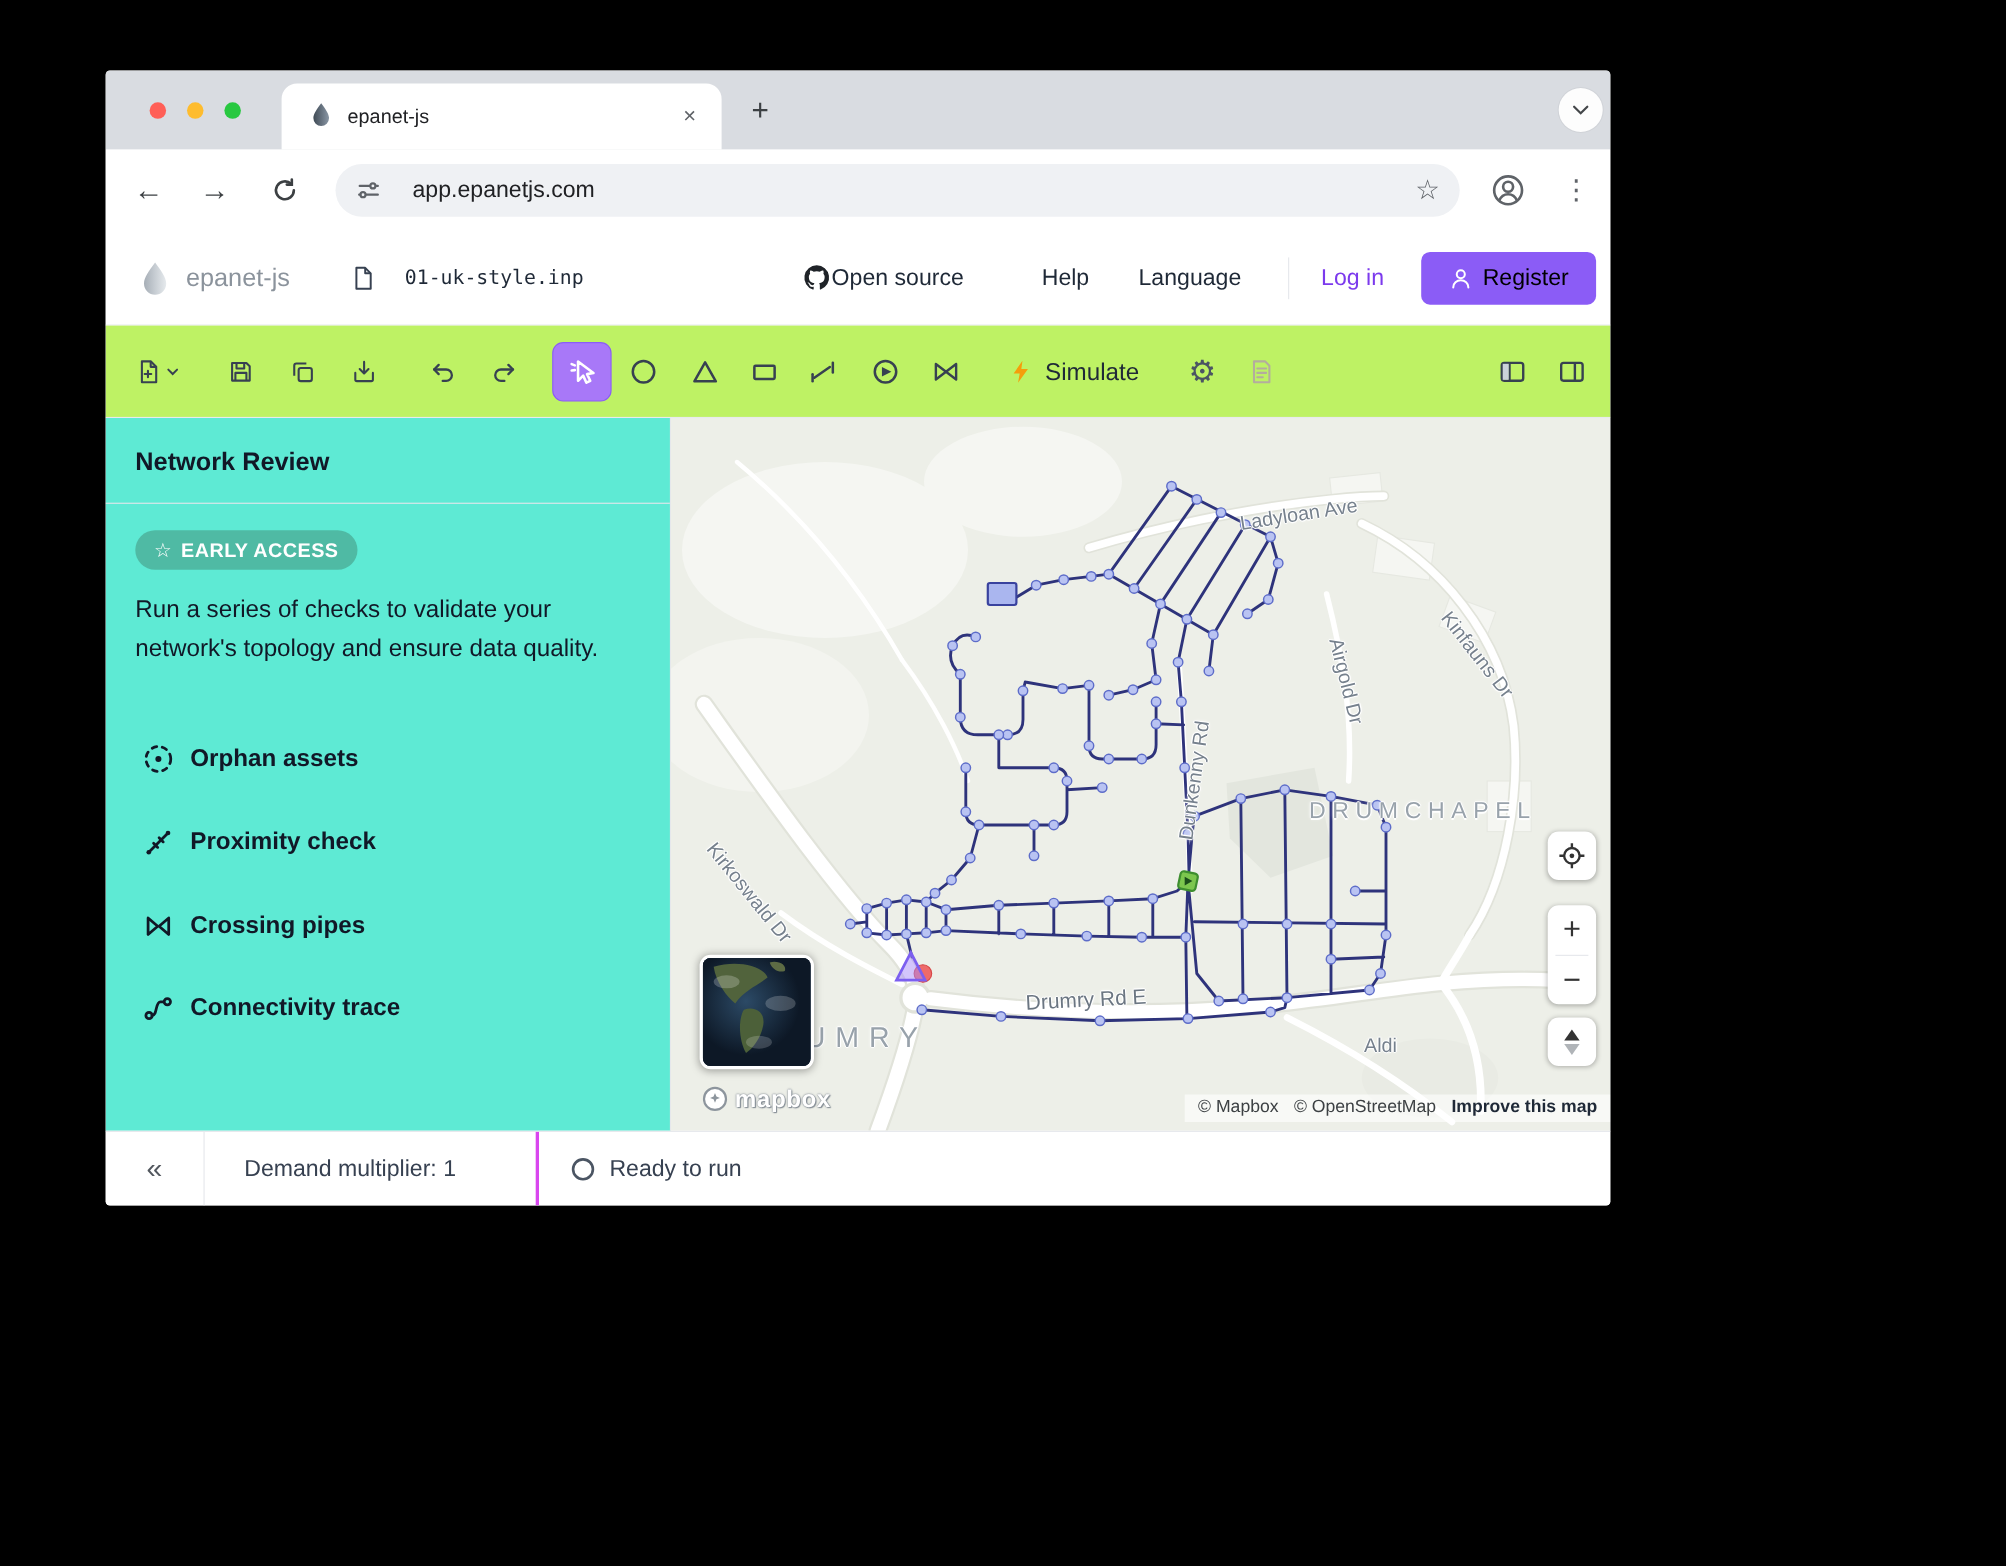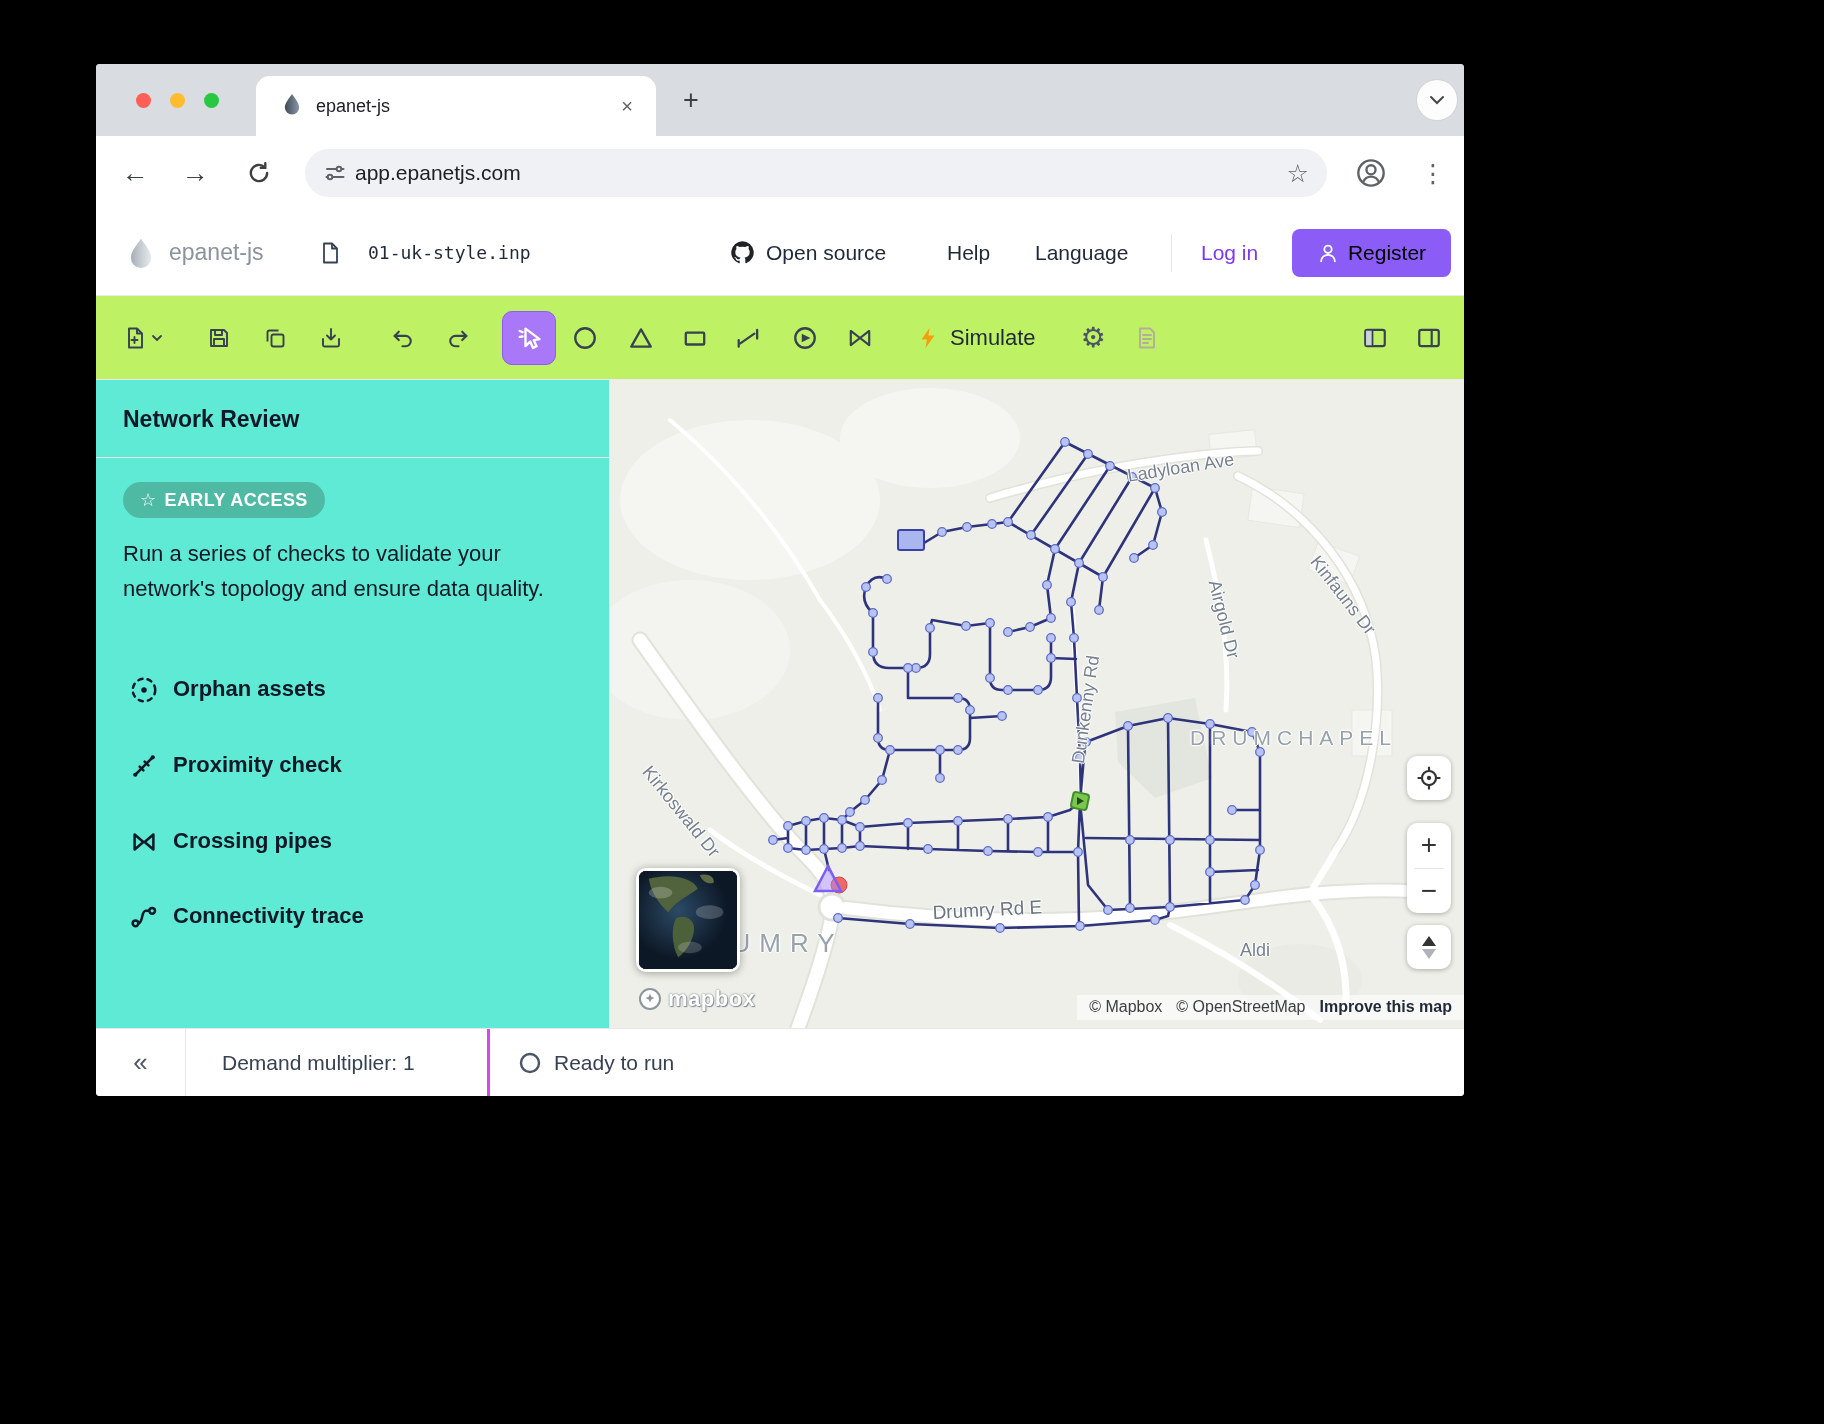--- a/index.html
+++ b/index.html
@@ -21,31 +21,31 @@
     display:flex;align-items:center;justify-content:center;font-size:27px;color:#3c4043}
   .tabsearch{position:absolute;left:1321px;top:16px;width:40px;height:40px;border-radius:50%;background:#fdfdfd;
     display:flex;align-items:center;justify-content:center;box-shadow:0 0 0 1px rgba(0,0,0,.04)}
 
   
   .urlrow{position:absolute;top:72px;left:0;width:100%;height:74px;background:#fff}
   .navbtn{position:absolute;top:15px;width:44px;height:44px;display:flex;align-items:center;justify-content:center;
     border-radius:50%;font-size:27px;color:#3c4043}
   .urlpill{position:absolute;left:209px;top:13px;width:1022px;height:48px;border-radius:24px;background:#eff1f4;
     display:flex;align-items:center;padding:0 18px}
-  .url-text{font-size:21px;color:#202124;margin-left:8px;flex:1}
+  .url-text{font-size:21px;color:#202124;margin-left:28px;flex:1}
   .url-star{font-size:25px;color:#5f6368}
   .glyphbtn{font-size:25px;color:#5f6368}
 
   
   .appheader{position:absolute;top:146px;left:0;width:100%;height:86px;background:#fff;border-bottom:1px solid #e8eaed}
   .brand{position:absolute;left:28px;top:0;height:85px;display:flex;align-items:center;gap:11px}
   .brand-name{font-size:23px;font-weight:500;color:#8b939c}
   .filechip{position:absolute;left:222px;top:0;height:85px;display:flex;align-items:center;gap:26px}
   .file-name{font-family:"DejaVu Sans Mono","Liberation Mono",monospace;font-size:18px;color:#1f2937}
-  .hnav{position:absolute;top:0;height:85px;display:flex;align-items:center;gap:10px;font-size:21px;font-weight:500;color:#1f2937}
+  .hnav{position:absolute;top:0;height:85px;display:flex;align-items:center;font-size:21px;font-weight:500;color:#1f2937}
   .opensource{left:633px}.helplink{left:851px}.langlink{left:939px}
   .hdivider{position:absolute;left:1075px;top:24px;width:1px;height:38px;background:#e5e7eb}
   .loginlink{position:absolute;left:1105px;top:0;height:85px;display:flex;align-items:center;font-size:21px;font-weight:500;color:#7c3aed}
   .registerbtn{position:absolute;left:1196px;top:19px;width:159px;height:48px;border-radius:8px;background:#8b5cf6;
     display:flex;align-items:center;justify-content:center;gap:9px;color:#000000;font-size:21px;font-weight:500}
 
   
   .toolbar{position:absolute;top:232px;left:0;width:100%;height:84px;background:#bef264;border-bottom:1px solid #e8eaed}
   .tbtn{position:absolute;top:20px;width:44px;height:44px;border-radius:8px;display:flex;align-items:center;justify-content:center}
   .tool-active{position:absolute;left:406px;top:15px;width:54px;height:54px;border-radius:10px;background:#a878f8;

